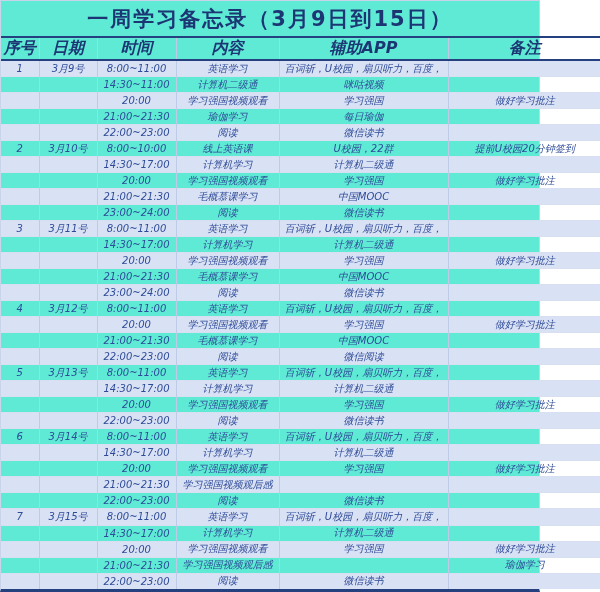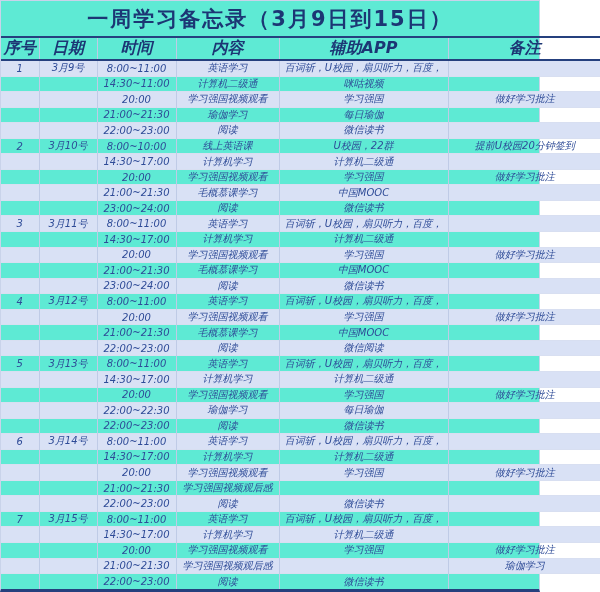--- a/index.html
+++ b/index.html
@@ -242,28 +242,20 @@
     <td></td>
     <td></td>
     <td>20:00</td>
     <td>学习强国视频观看</td>
     <td>学习强国</td>
     <td>做好学习批注</td>
   </tr>
         <tr>
     <td></td>
     <td></td>
-    <td>22:00~22:30</td>
-    <td>瑜伽学习</td>
-    <td>每日瑜伽</td>
-    <td></td>
-  </tr>
-        <tr>
-    <td></td>
-    <td></td>
     <td>22:00~23:00</td>
     <td>阅读</td>
     <td>微信读书</td>
     <td></td>
   </tr>
         <tr>
     <td>6</td>
     <td>3月14号</td>
     <td>8:00~11:00</td>
     <td>英语学习</td>

